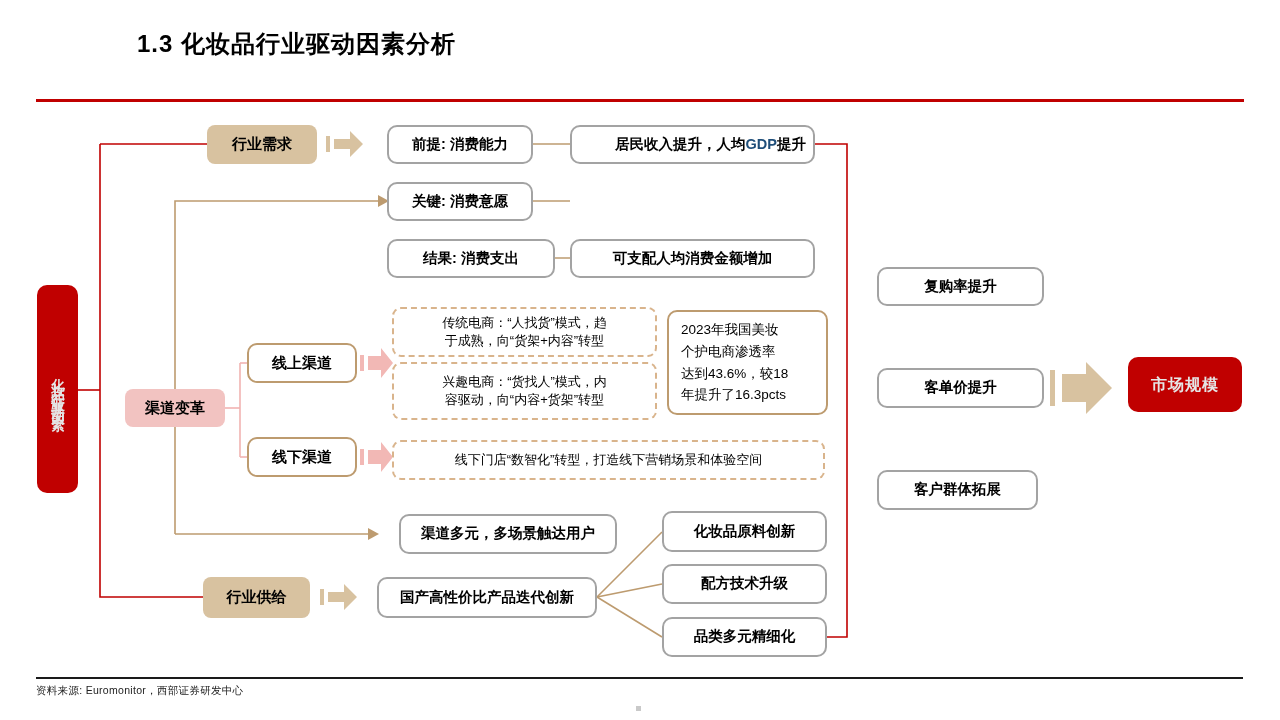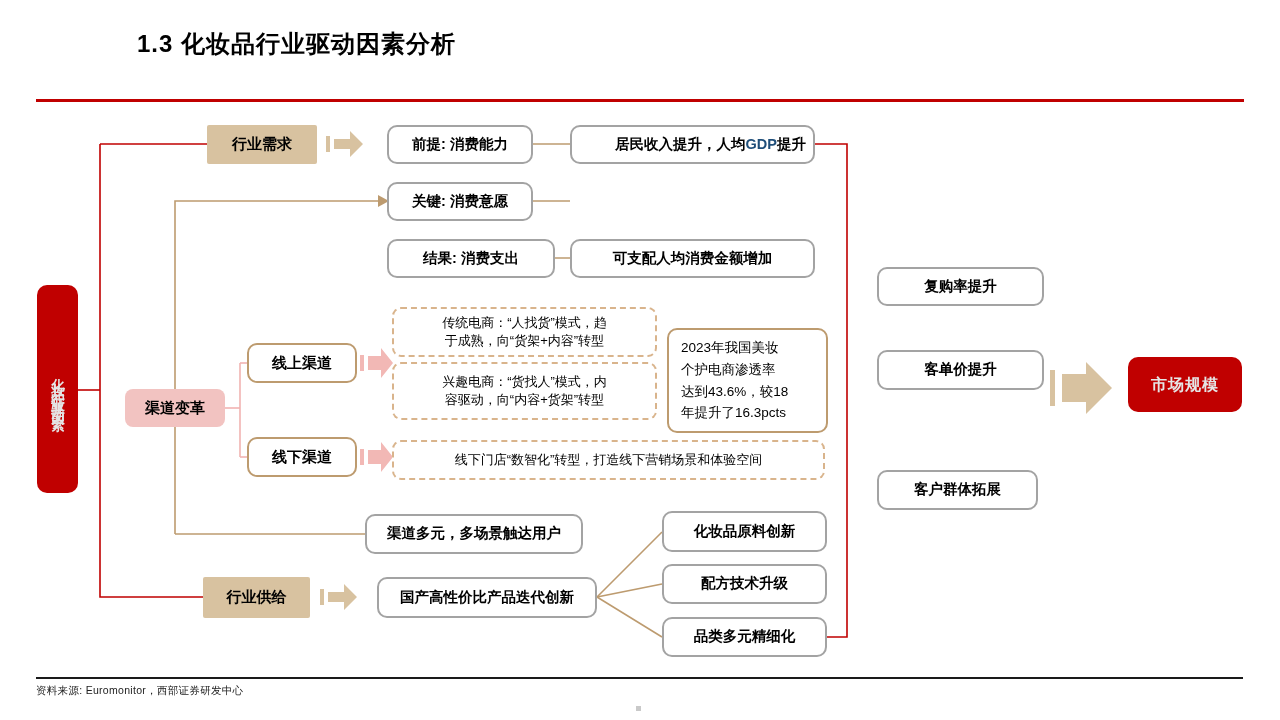--- a/index.html
+++ b/index.html
@@ -5,28 +5,28 @@
   html,body{margin:0;padding:0;background:#fff;}
   .canvas{position:relative;width:1280px;height:720px;background:#fff;overflow:hidden;
           font-family:"Liberation Sans","DejaVu Sans",sans-serif;color:#000;}
   .layer{position:absolute;left:0;top:0;pointer-events:none;}
   .title{position:absolute;left:137px;top:28px;font-size:24px;font-weight:bold;letter-spacing:1px;}
   .rule-red{position:absolute;left:36px;top:99px;width:1208px;height:3px;background:#C00000;}
   .box{position:absolute;display:flex;align-items:center;justify-content:center;
        box-sizing:border-box;text-align:center;line-height:1.35;}
   .red-border{background:#fff;border:2px solid #a3a3a3;border-radius:10px;font-weight:bold;font-size:14.5px;}
   .tan-border{background:#fff;border:2px solid #BD9B6F;border-radius:10px;font-weight:bold;font-size:15px;}
-  .tan-fill{background:#D8C2A0;border-radius:2px;font-weight:bold;font-size:15px;}
+  .tan-fill{background:#D8C2A0;border-radius:8px;font-weight:bold;font-size:15px;}
   .pink-fill{background:#F2C3C1;border-radius:8px;font-weight:bold;font-size:15px;}
   .red-fill{background:#C00000;color:#e5e5e5;border-radius:10px;font-weight:bold;font-size:16px;letter-spacing:1px;}
   .dashed{background:#fff;border:2px dashed #D9B48C;border-radius:9px;font-size:13px;
           white-space:pre-line;font-weight:500;}
   .stat{background:#fff;border:2px solid #BD9B6F;border-radius:10px;font-size:13.5px;
         white-space:pre-line;text-align:left;line-height:1.6;font-weight:500;padding:0 12px;
-        display:flex;align-items:center;position:absolute;box-sizing:border-box;margin-top:18px;}
+        display:flex;align-items:center;position:absolute;box-sizing:border-box;}
   .vertical{writing-mode:vertical-lr;text-orientation:upright;letter-spacing:5px;}
   .gdp{color:#1F4E79;}
   .footer-rule{position:absolute;left:36px;top:677px;width:1207px;height:1.5px;background:#1a1a1a;}
   .footer{position:absolute;left:36px;top:684px;font-size:10.5px;color:#222;letter-spacing:0.3px;}
   .dot{position:absolute;left:636px;top:706px;width:5px;height:5px;background:#c9c9c9;}
 </style>
 </head>
 <body>
 
 <div class="canvas">
@@ -102,29 +102,29 @@
 于成熟，向“货架+内容”转型</div>
   <div class="box dashed" style="left:392px;top:362px;width:265px;height:58px;">兴趣电商：“货找人”模式，内
 容驱动，向“内容+货架”转型</div>
   <div class="stat" style="left:667px;top:310px;width:161px;height:105px;">2023年我国美妆
 个护电商渗透率
 达到43.6%，较18
 年提升了16.3pcts</div>
   <div class="box tan-border" style="left:247px;top:437px;width:110px;height:40px;">线下渠道</div>
   <div class="box dashed" style="left:392px;top:440px;width:433px;height:40px;">线下门店“数智化”转型，打造线下营销场景和体验空间</div>
 
-  <div class="box red-border" style="left:365px;top:514px;width:218px;height:40px;">渠道多元，多场景触达用户</div>
+  <div class="box red-border" style="left:399px;top:514px;width:218px;height:40px;">渠道多元，多场景触达用户</div>
   <div class="box tan-fill" style="left:203px;top:577px;width:107px;height:41px;">行业供给</div>
   <div class="box red-border" style="left:377px;top:577px;width:220px;height:41px;">国产高性价比产品迭代创新</div>
   <div class="box red-border" style="left:662px;top:511px;width:165px;height:41px;">化妆品原料创新</div>
   <div class="box red-border" style="left:662px;top:564px;width:165px;height:40px;">配方技术升级</div>
   <div class="box red-border" style="left:662px;top:617px;width:165px;height:40px;">品类多元精细化</div>
 
   <div class="box red-border" style="left:877px;top:267px;width:167px;height:39px;">复购率提升</div>
-  <div class="box red-border" style="left:877px;top:350px;width:167px;height:40px;">客单价提升</div>
+  <div class="box red-border" style="left:877px;top:368px;width:167px;height:40px;">客单价提升</div>
   <div class="box red-border" style="left:877px;top:470px;width:161px;height:40px;">客户群体拓展</div>
 
   <div class="box red-fill" style="left:1128px;top:357px;width:114px;height:55px;">市场规模</div>
 
   <div class="footer-rule"></div>
   <div class="footer">资料来源: Euromonitor，西部证券研发中心</div>
   <div class="dot"></div>
 
 </div>
 

